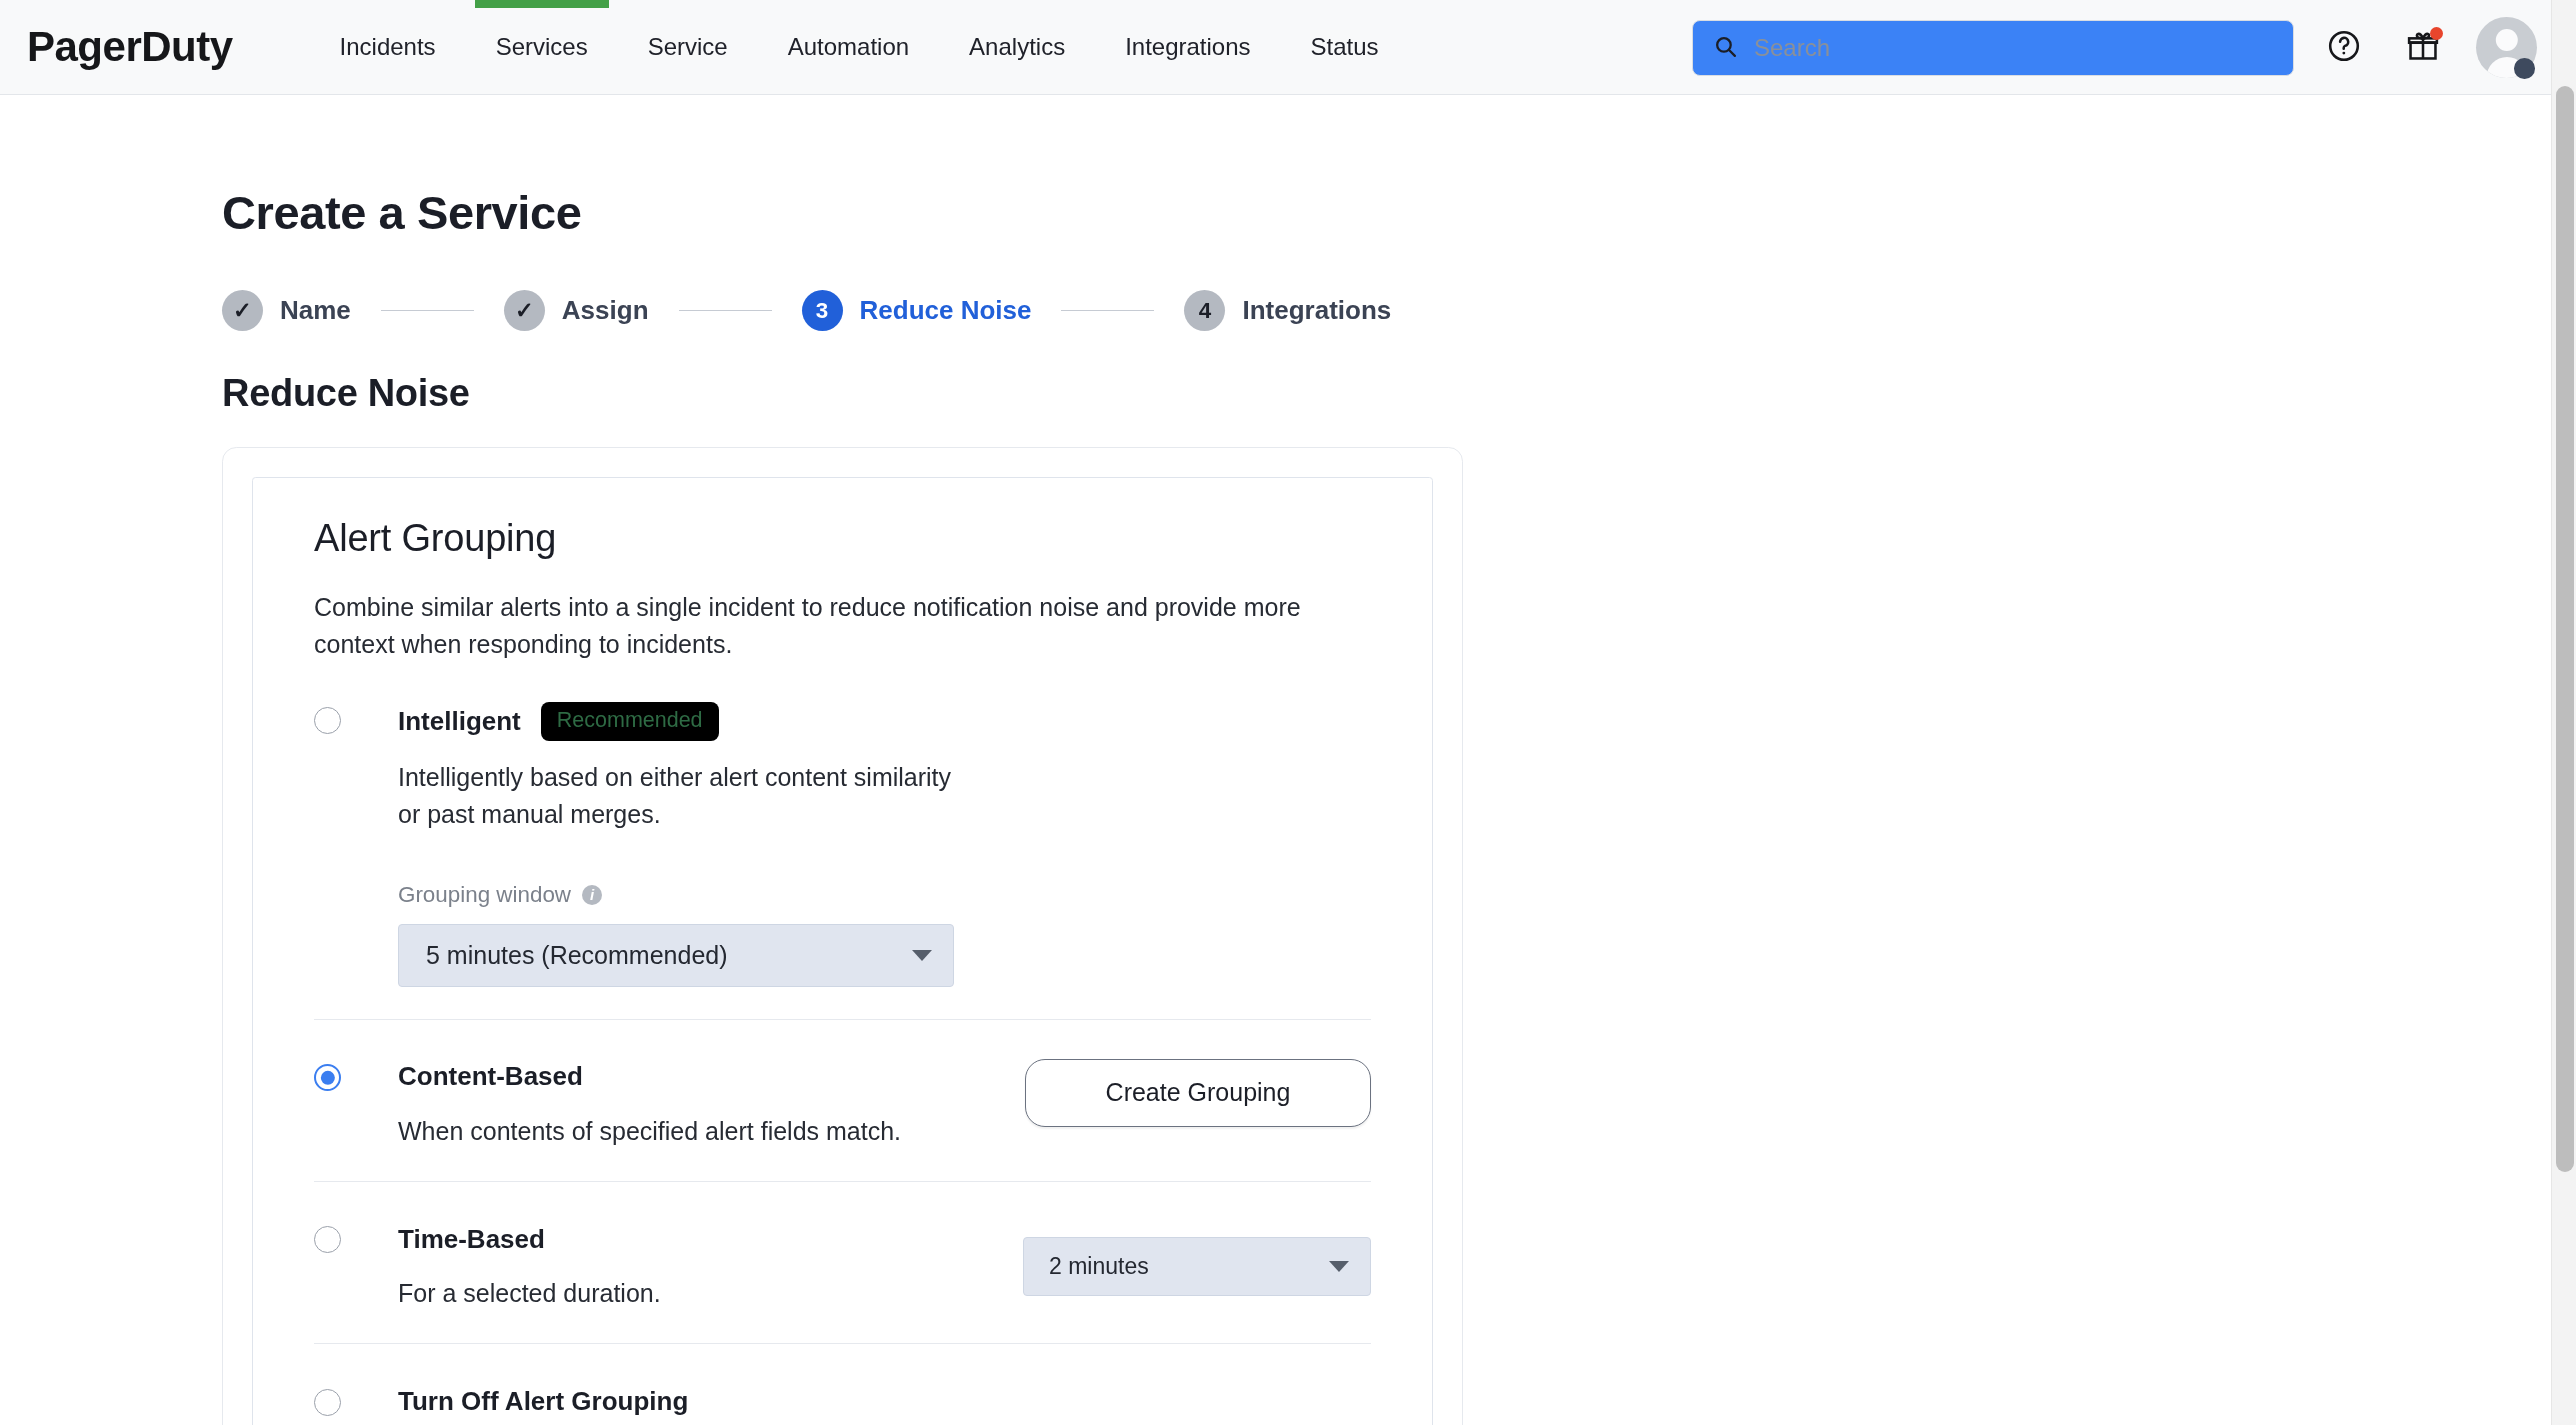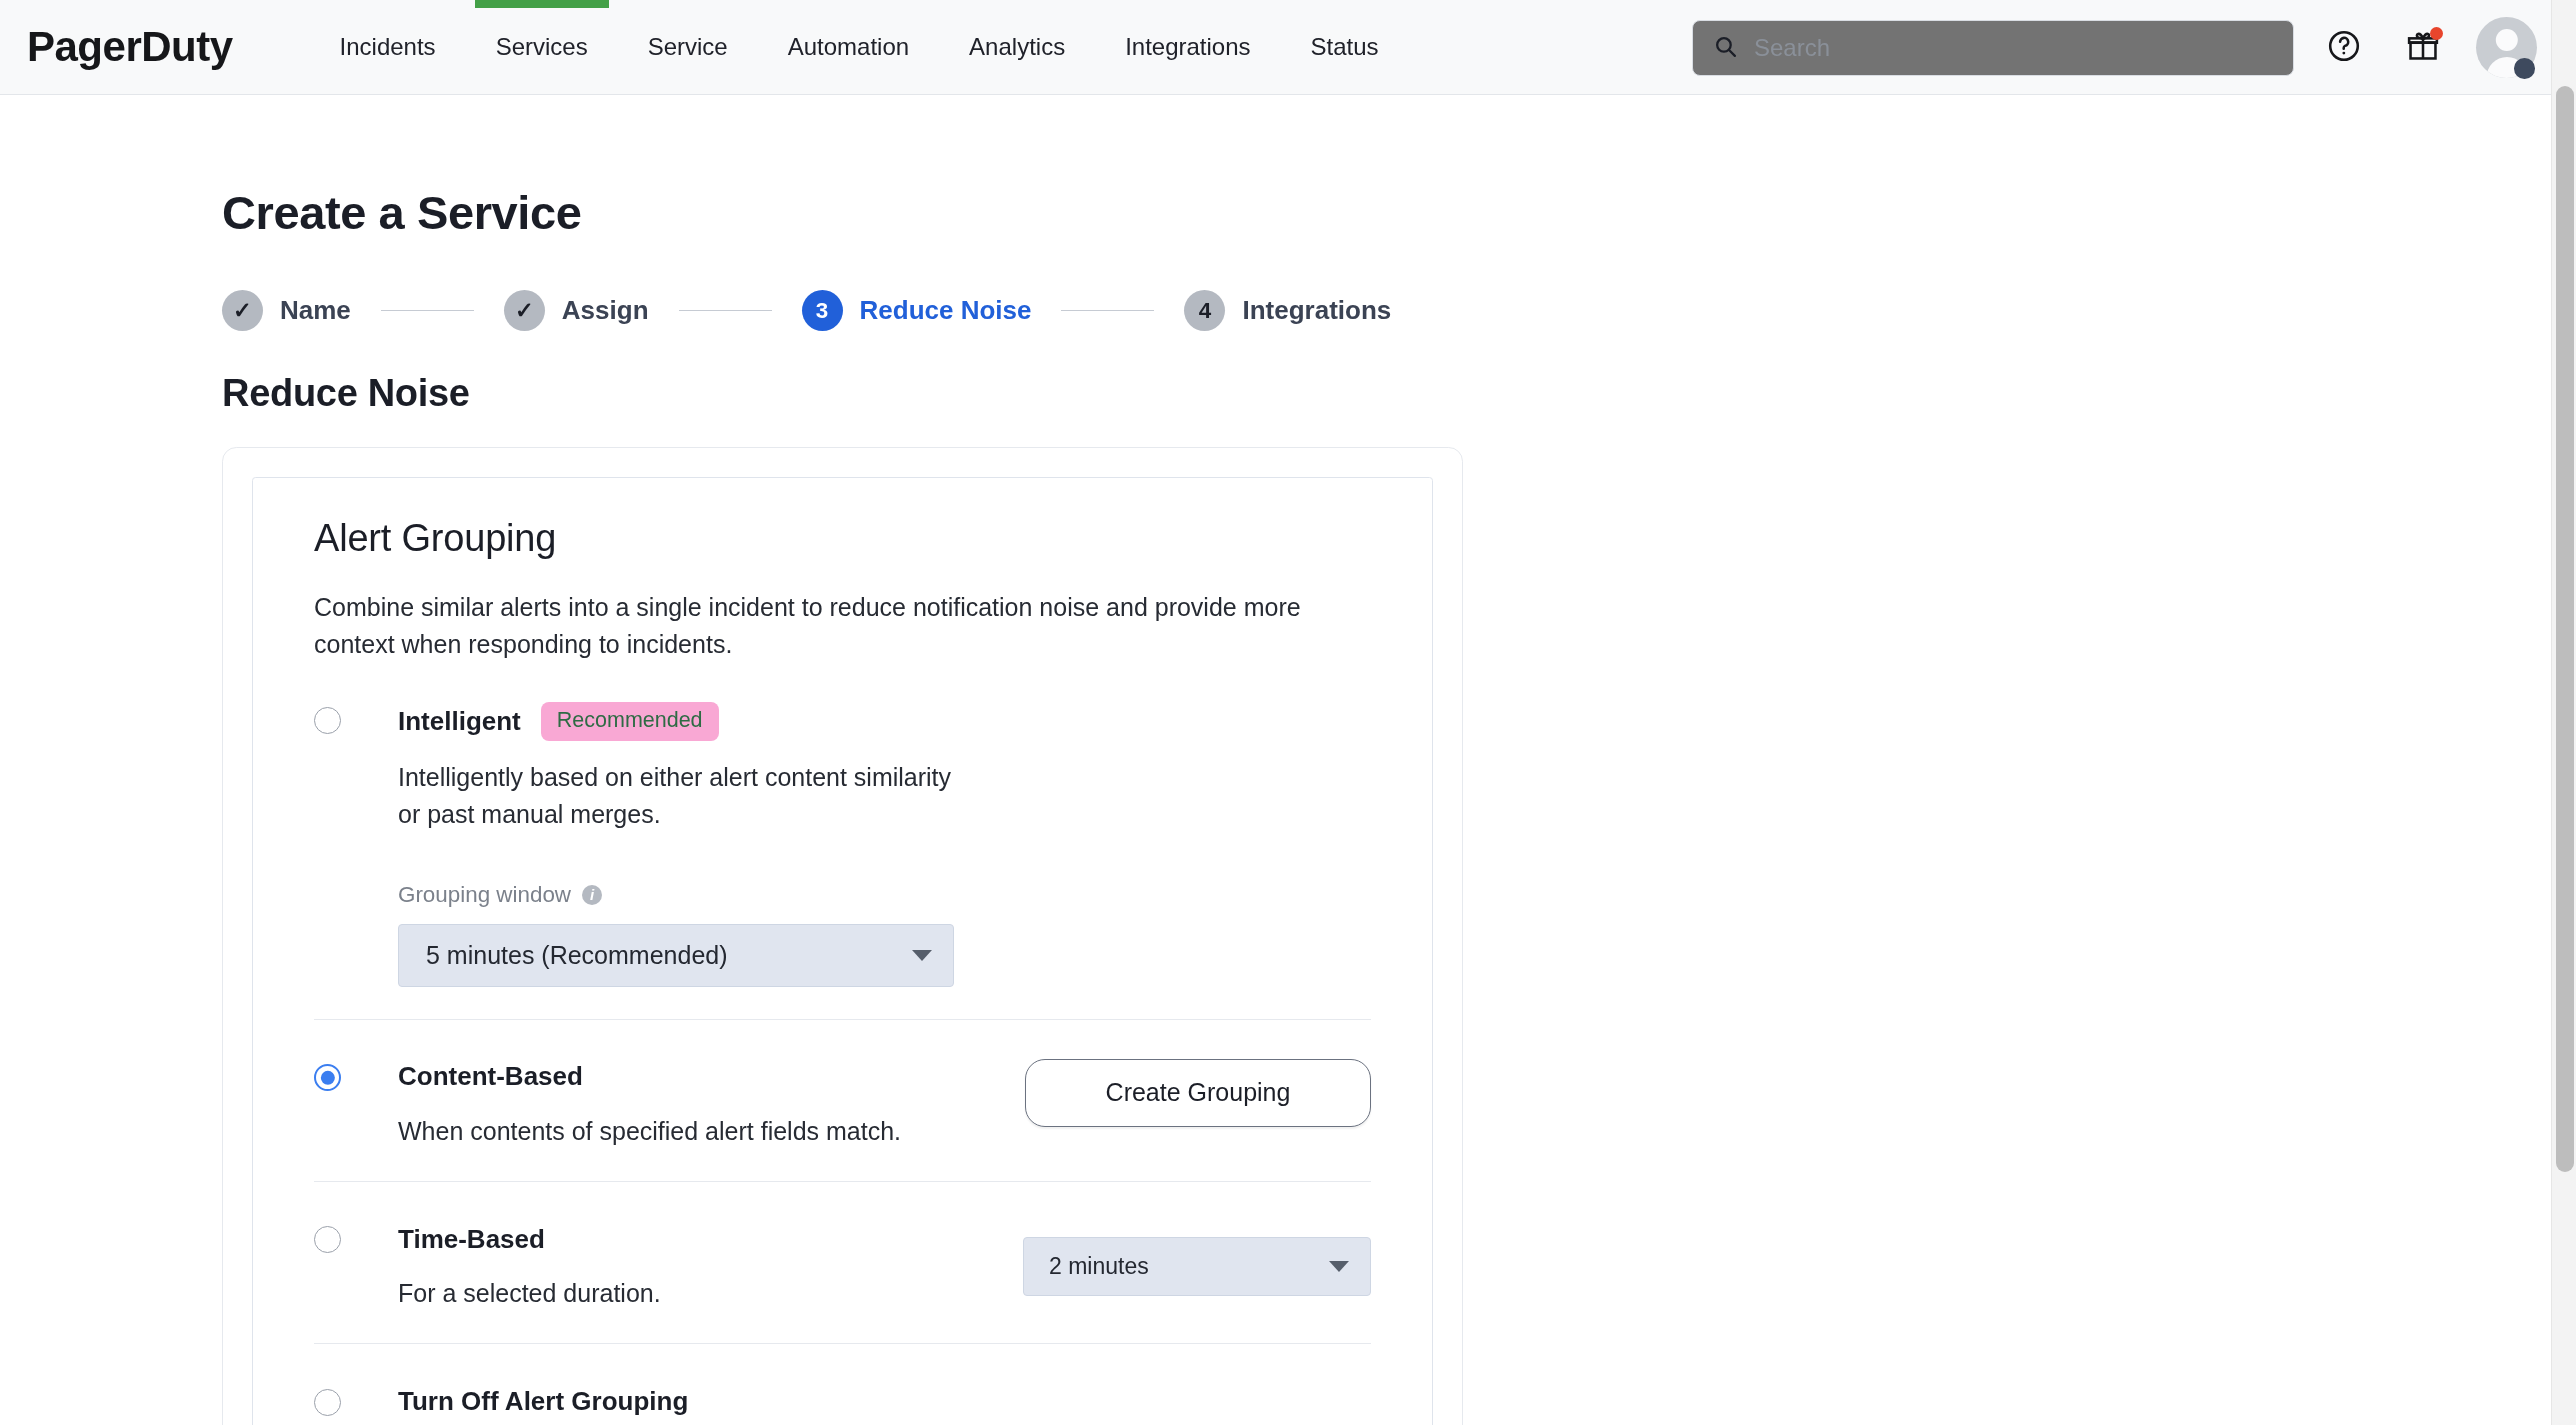--- a/index.html
+++ b/index.html
@@ -60,21 +60,21 @@
   .nav-right {
     position: absolute;
     right: 0; top: 0;
     height: 95px;
     display: flex;
     align-items: center;
   }
   .searchbox {
     width: 602px;
     height: 56px;
-    background: #737373;
+    background: #3b82f6;
     border: 0.9px solid #d9dde3;
     border-radius: 8px;
     display: flex;
     align-items: center;
     padding: 0 20px;
     cursor: text;
   }
   .search-input {
     border: none;
     outline: none;
@@ -269,21 +269,21 @@
     gap: 20px;
     min-height: 36px;
   }
   .opt-name {
     font-size: 26px;
     font-weight: 700;
     color: #1b1e27;
     white-space: nowrap;
   }
   .badge {
-    background: #f9a8d4;
+    background: #000000;
     color: #2e6b44;
     font-size: 21.5px;
     padding: 6.3px 16px 8px 16px;
     border-radius: 8px;
     white-space: nowrap;
   }
   .opt-desc {
     margin-top: 18px;
     font-size: 25px;
     line-height: 1.45;

